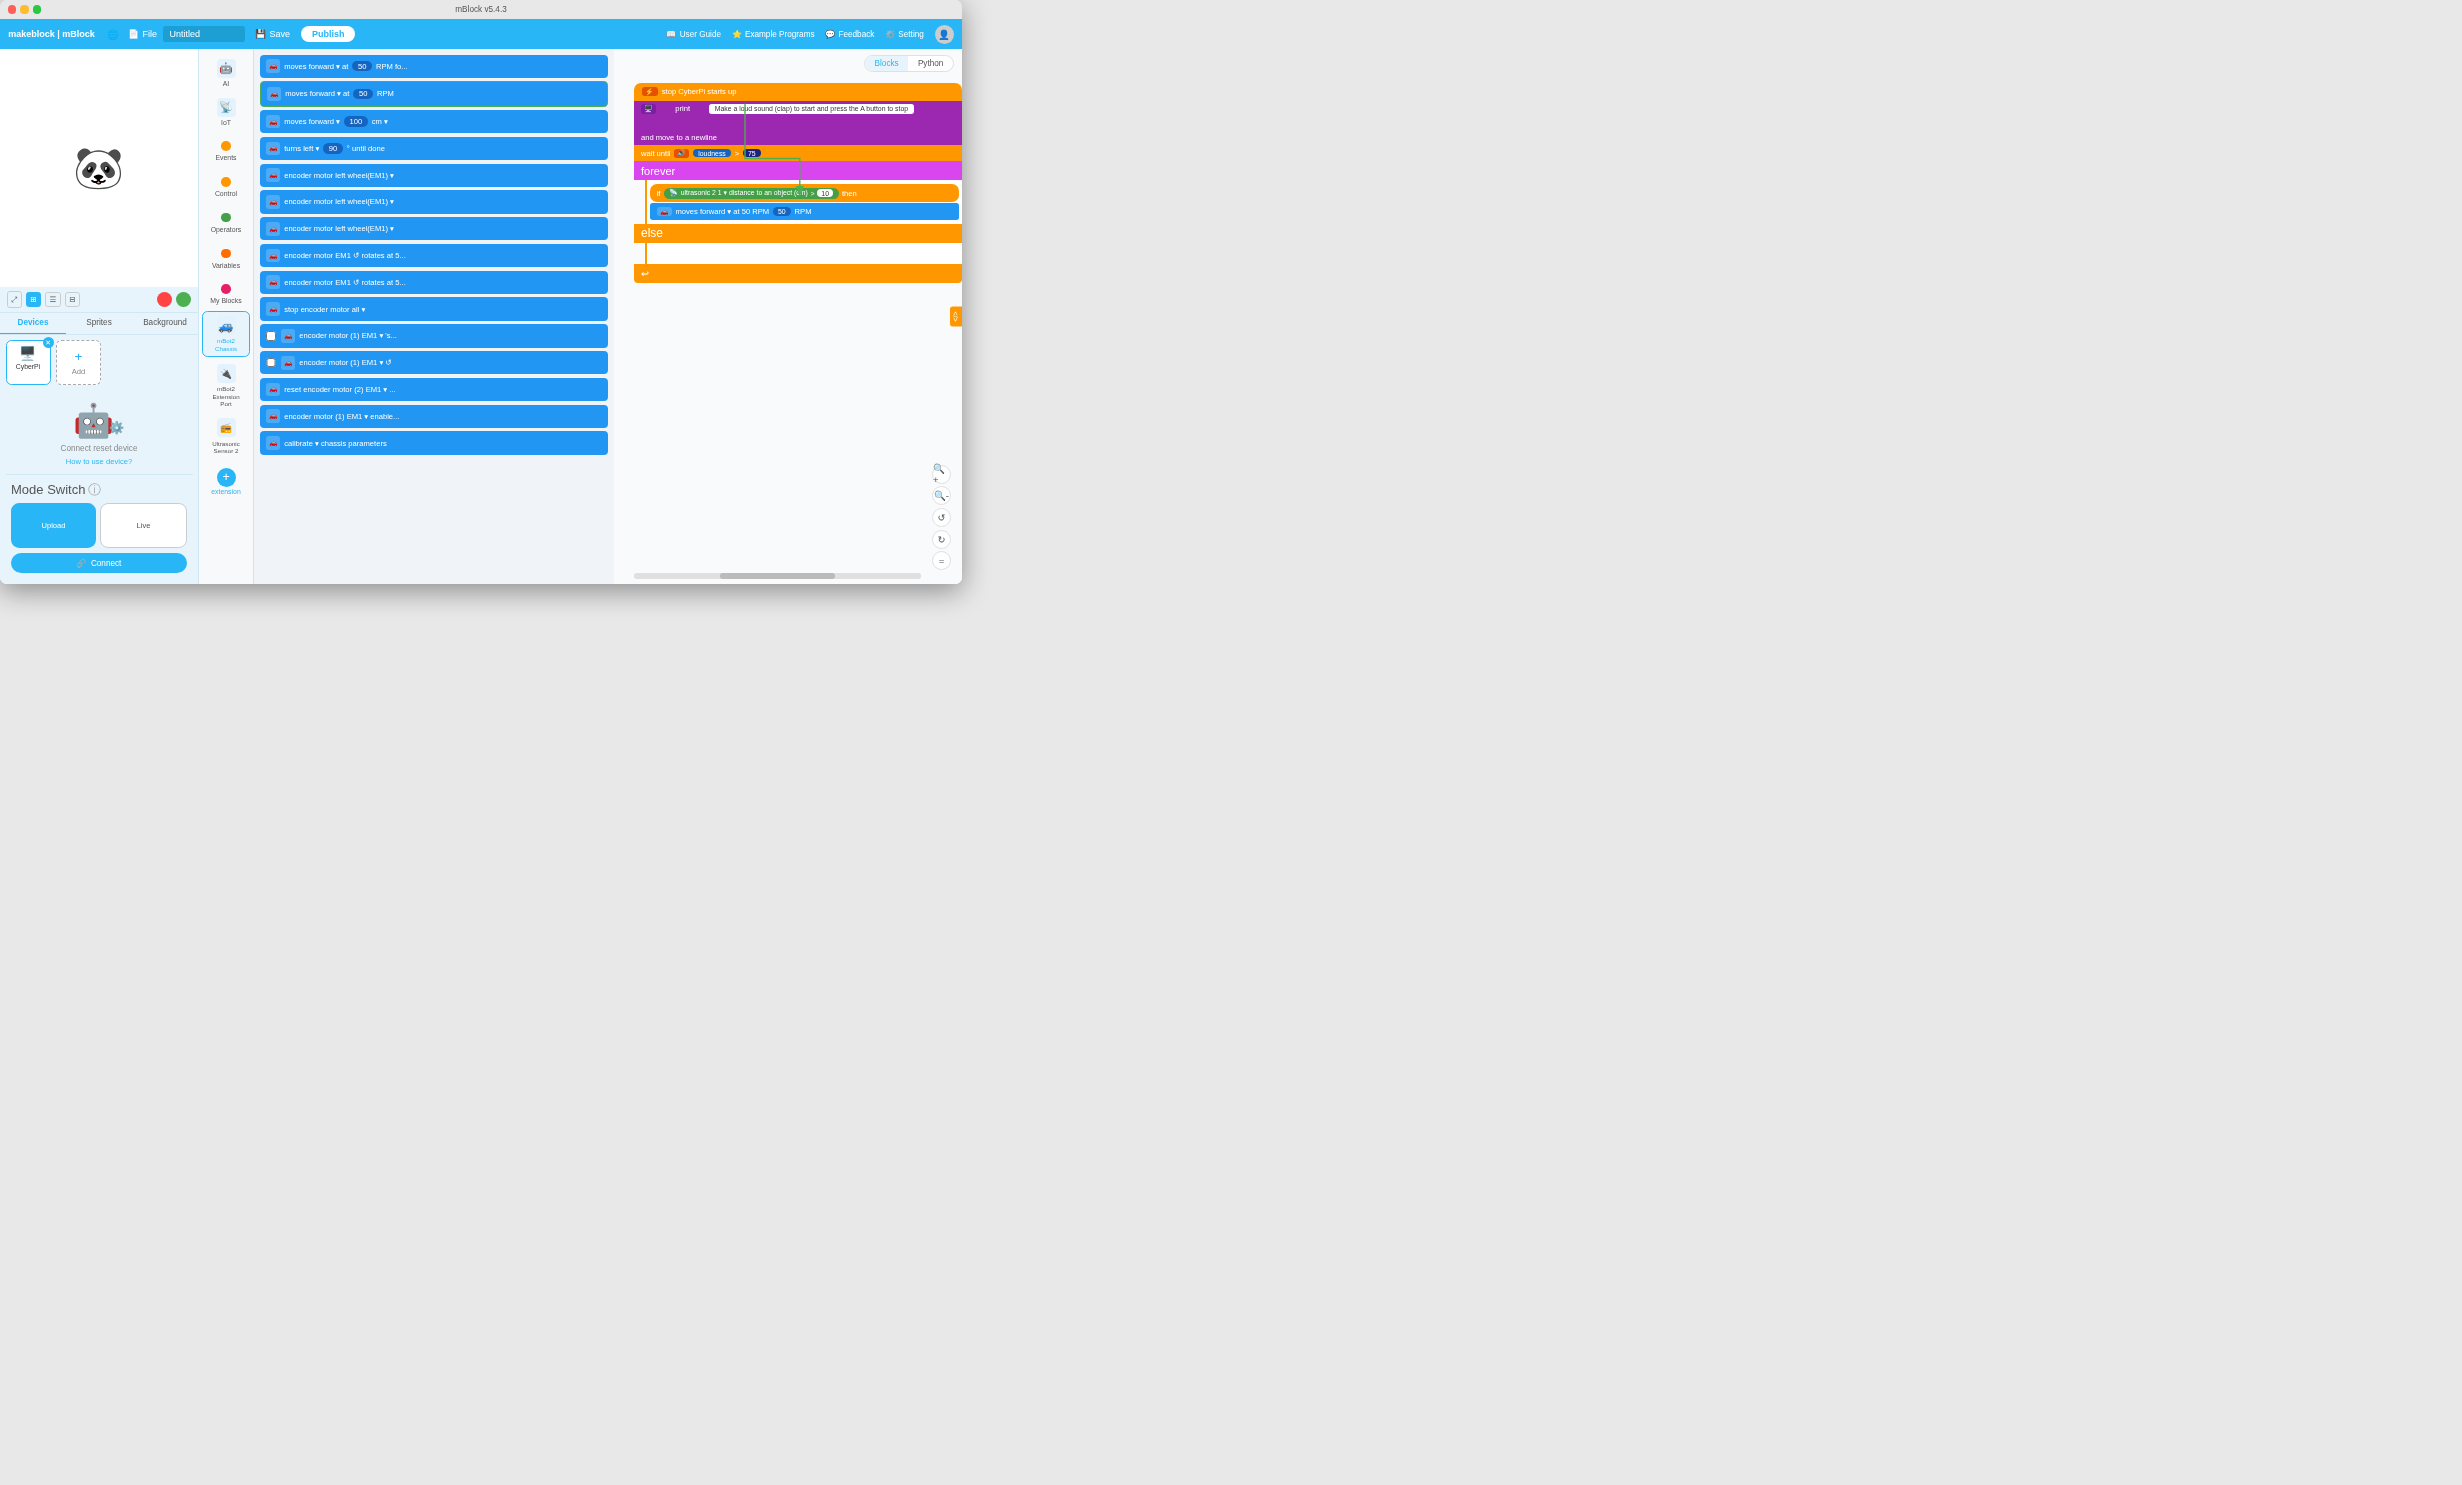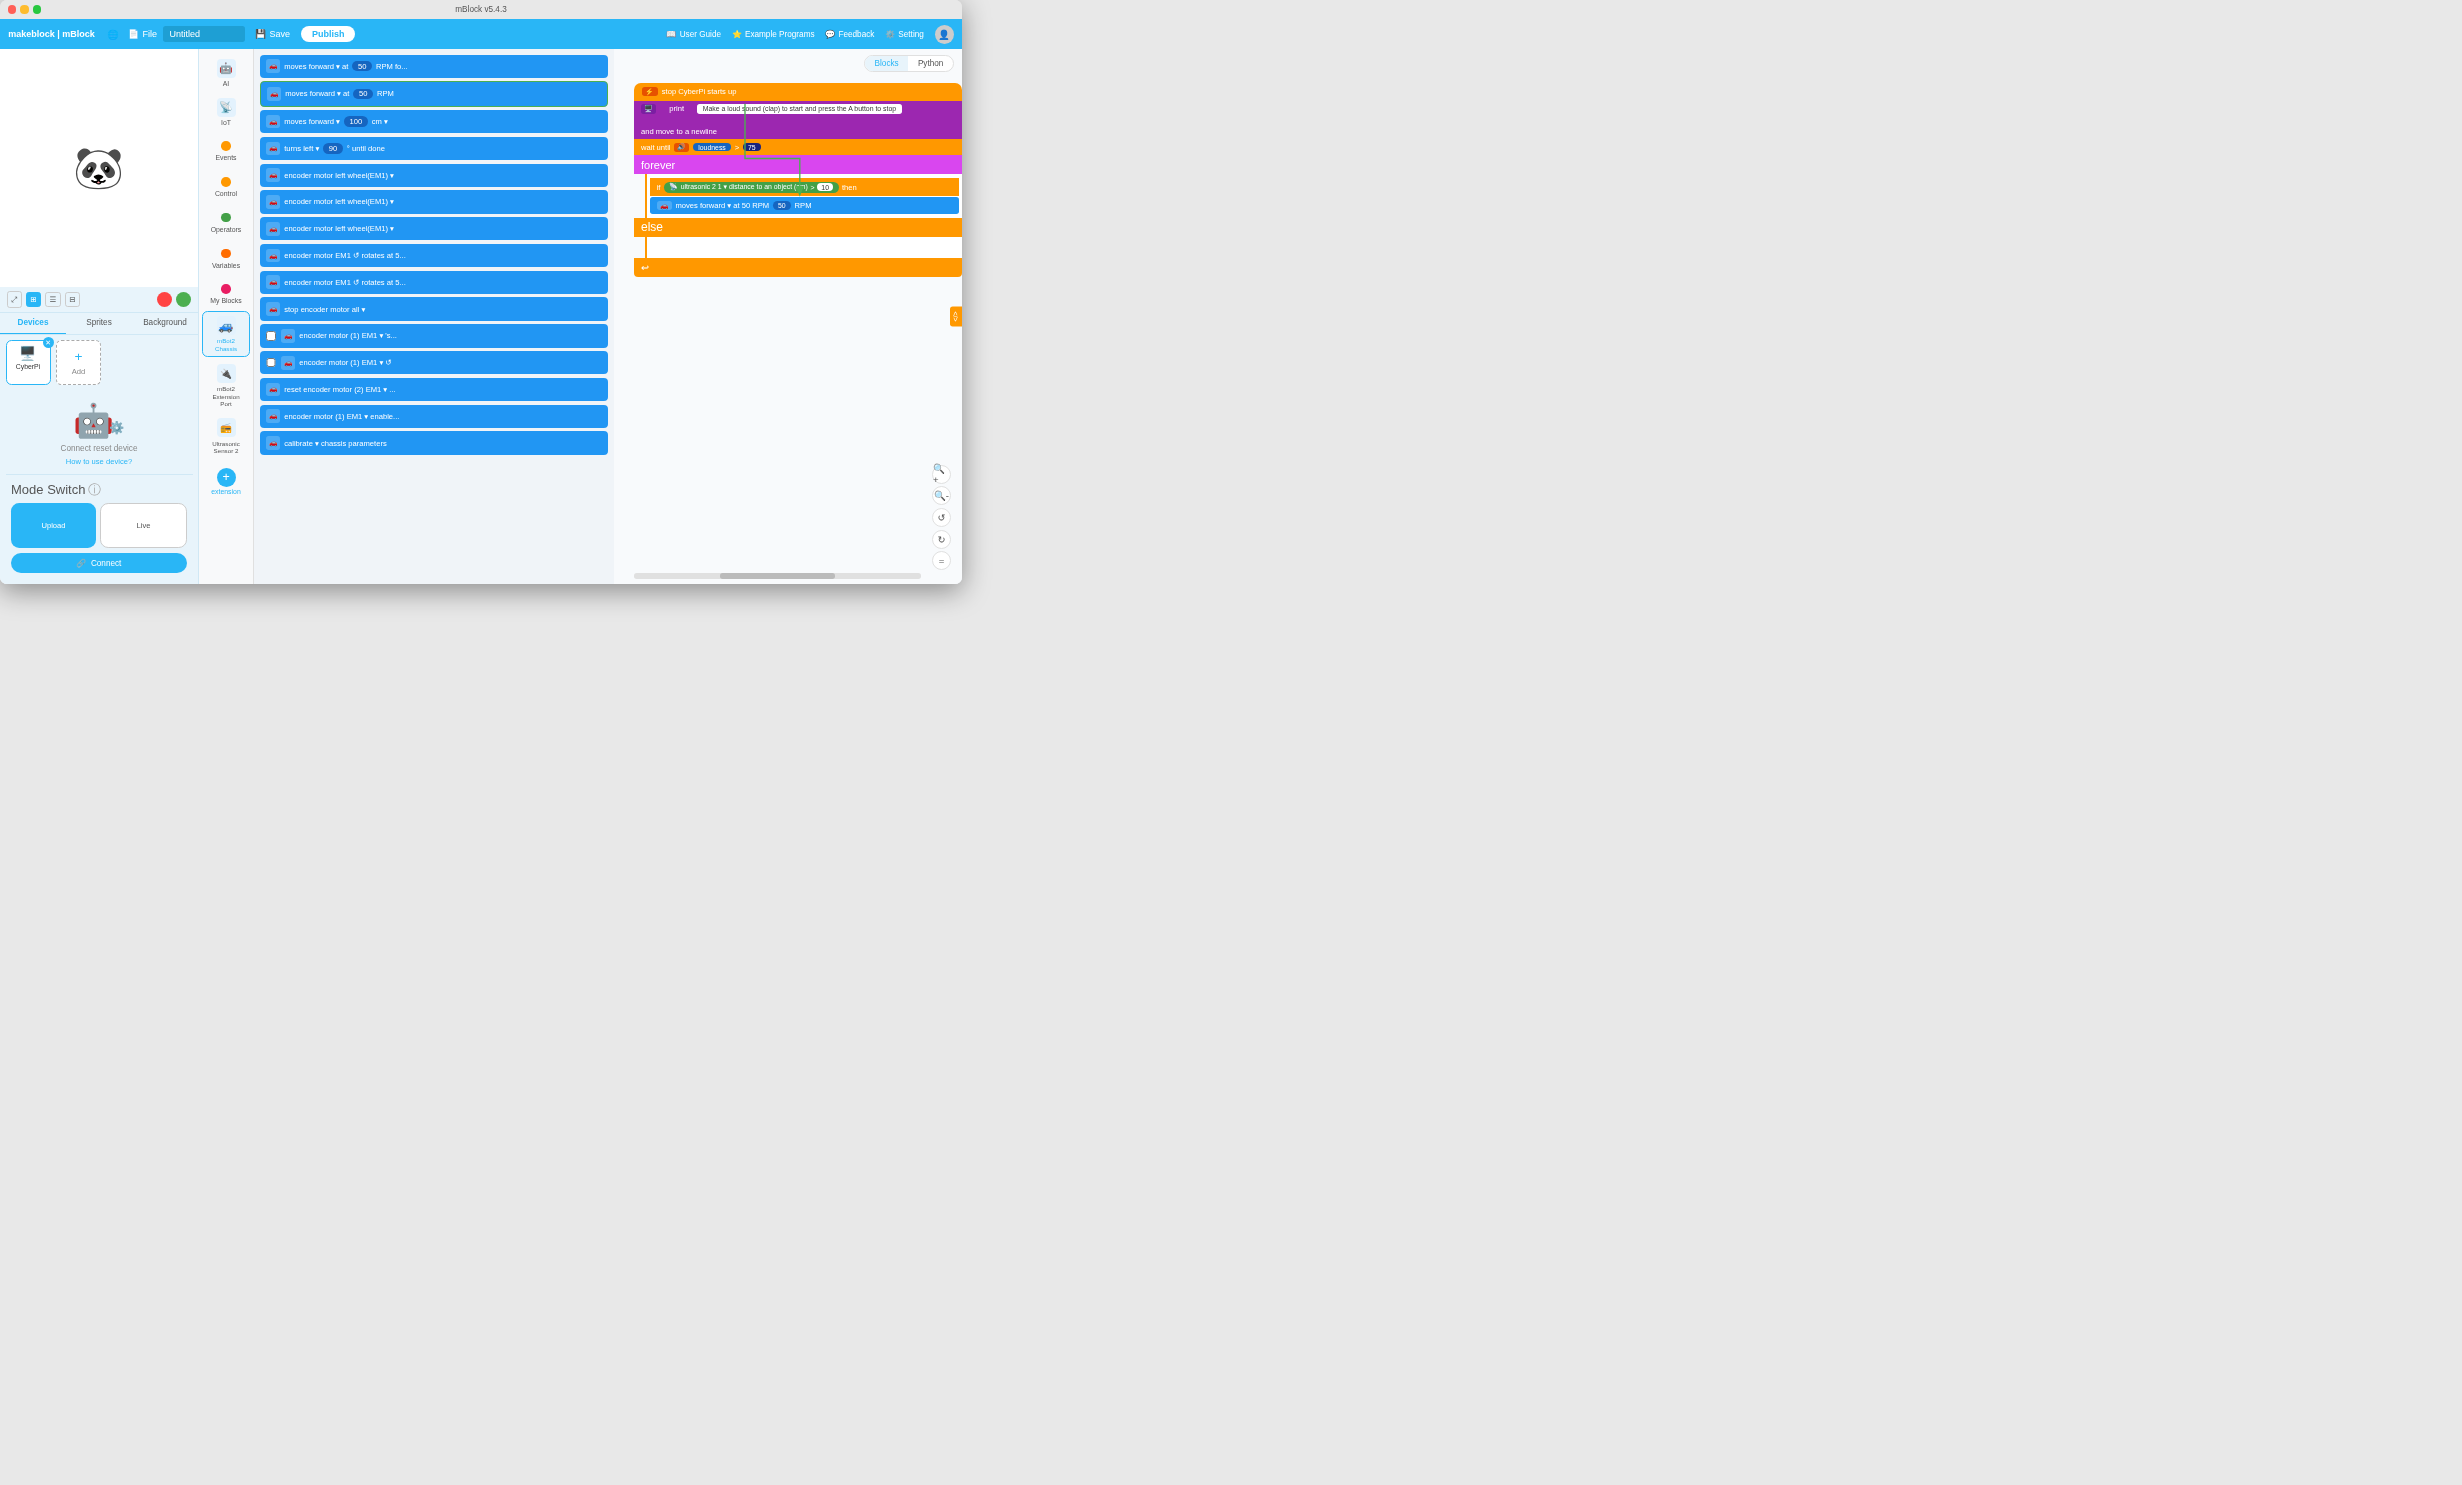--- a/index.html
+++ b/index.html
@@ -774,41 +774,41 @@
 
     <div style="position:absolute; top:34px; left:20.6px;">
 
       
       <div style="display:inline-flex; flex-direction:column; margin-bottom:1.4px;">
         <div style="background:#ff9800; color:white; border-radius:6.9px 6.9px 0 0; padding:4.1px 8.2px; font-size:7.6px; display:flex; align-items:center; gap:4.1px;">
           <span style="background:#e65100; border-radius:2.7px; padding:0.7px 3.4px; font-size:6.9px;">⚡</span>
           <span>stop CyberPi starts up</span>
         </div>
 
-        <div style="background:#9c27b0; color:white; padding:3.4px 6.9px; font-size:7.6px; display:flex; align-items:center; gap:13px; flex-wrap:wrap;">
+        <div style="background:#9c27b0; color:white; padding:3.4px 6.9px; font-size:7.6px; display:flex; align-items:center; gap:19px; flex-wrap:wrap;">
           <span style="background:#7b1fa2; border-radius:2.7px; padding:0.7px 3.4px; font-size:6.9px;">🖥️</span>
           <span>print</span>
           <span style="background:white; color:#333; border-radius:2.7px; padding:1.4px 5.5px; font-size:6.9px;">Make a loud sound (clap) to start and press the A button to stop</span>
           <span>and move to a newline</span>
         </div>
 
         <div style="background:#ff9800; color:white; padding:3.4px 6.9px; font-size:7.6px; display:flex; align-items:center; gap:3.4px;">
           <span>wait until</span>
           <span style="background:#e65100; border-radius:2.7px; padding:0.7px 3.4px; font-size:6.9px;">🔊</span>
           <span style="background:#1565c0; color:white; border-radius:6.9px; padding:0.7px 5.5px; font-size:6.9px;">loudness</span>
           <span>&gt;</span>
           <span style="background:#1a237e; color:white; border-radius:6.9px; padding:0.7px 5.5px; font-size:6.9px;">75</span>
         </div>
 
         <div style="background:#d946ef; color:white; padding:3.4px 6.9px; font-size:11px;">
           <span>forever</span>
         </div>
 
         <div style="background:white; margin-left:11px; border-left:2.7px solid #ff9800; padding:2.7px 0;">
-          <div style="background:#ff9800; color:white; padding:3.4px 6.9px; font-size:7.6px; display:flex; align-items:center; gap:3.4px; flex-wrap:wrap; margin:1.4px 2.7px; border-radius:0;">
+          <div style="background:#ff9800; color:white; padding:3.4px 6.9px; font-size:7.6px; display:flex; align-items:center; gap:3.4px; flex-wrap:wrap; margin:1.4px 2.7px; border-radius:7px;">
             <span>if</span>
             <span style="background:#43a047; color:white; border-radius:6.9px; padding:1.4px 5.5px; font-size:6.9px; display:flex; align-items:center; gap:2.7px;">
               <span>📡</span>
               <span>ultrasonic 2  1 ▾  distance to an object (cm)</span>
               <span>&gt;</span>
               <span style="background:white; color:#333; border-radius:5.5px; padding:0.7px 4.1px;">10</span>
             </span>
             <span>then</span>
           </div>
 

